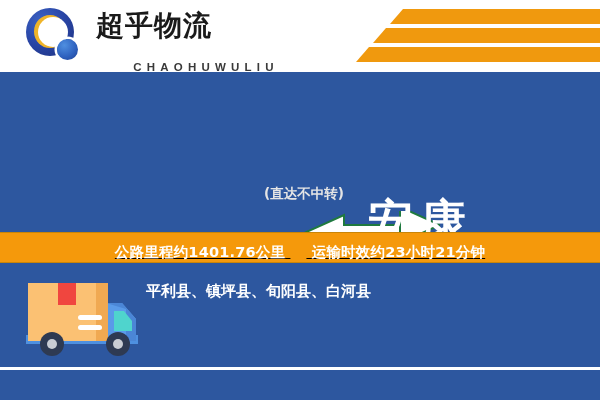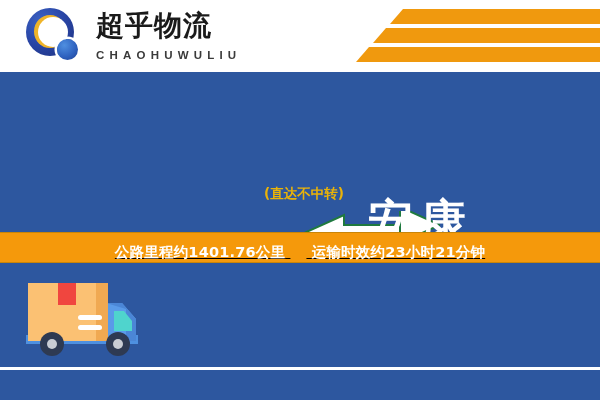--- a/index.html
+++ b/index.html
@@ -73,22 +73,23 @@
     color: #1a1a1a;
     line-height: 38px;
     white-space: nowrap;
   }
   #logo-en {
     font-family: "Liberation Sans", sans-serif;
     font-size: 11.5px;
     font-weight: 700;
     letter-spacing: 5.2px;
     color: #3a3a3a;
-    margin-top: 4px;
-    white-space: nowrap;
+    margin-top: 16px;
+    white-space: nowrap;
+    text-align: center;
   }
   .stripe {
     position: absolute;
     height: 15px;
     background: #f0990e;
   }
   #stripe-1 {
     left: 390px; top: 9px; width: 210px;
     clip-path: polygon(13px 0, 100% 0, 100% 100%, 0 100%);
   }
@@ -125,21 +126,21 @@
   #route-mid {
     position: absolute;
     left: 236px; top: 112px;
     width: 136px; height: 100px;
     text-align: center;
   }
   #route-note-top {
     font-family: "DejaVu Sans", sans-serif;
     font-size: 13.5px;
     font-weight: 700;
-    color: #eab308;
+    color: #e5e5e5;
     line-height: 18px;
     white-space: nowrap;
   }
   #arrow-pair {
     position: relative;
     width: 136px; height: 36px;
     margin-top: 9px;
   }
   .arrow {
     position: absolute;
@@ -285,18 +286,19 @@
       <rect x="56" y="40" width="24" height="5" rx="2.5" fill="#ffffff"></rect>
       <rect x="56" y="50" width="24" height="5" rx="2.5" fill="#ffffff"></rect>
 
       <circle cx="30" cy="69" r="12" fill="#2e3a52"></circle>
       <circle cx="30" cy="69" r="5" fill="#c9cdd4"></circle>
       <circle cx="96" cy="69" r="12" fill="#2e3a52"></circle>
       <circle cx="96" cy="69" r="5" fill="#c9cdd4"></circle>
     </svg>
 
     <div id="coverage">
+      <div id="coverage-line-2">平利县、镇坪县、旬阳县、白河县</div>
     </div>
 
     <div id="ground-line"></div>
   </div>
 
 </div>
 
 </body></html>

